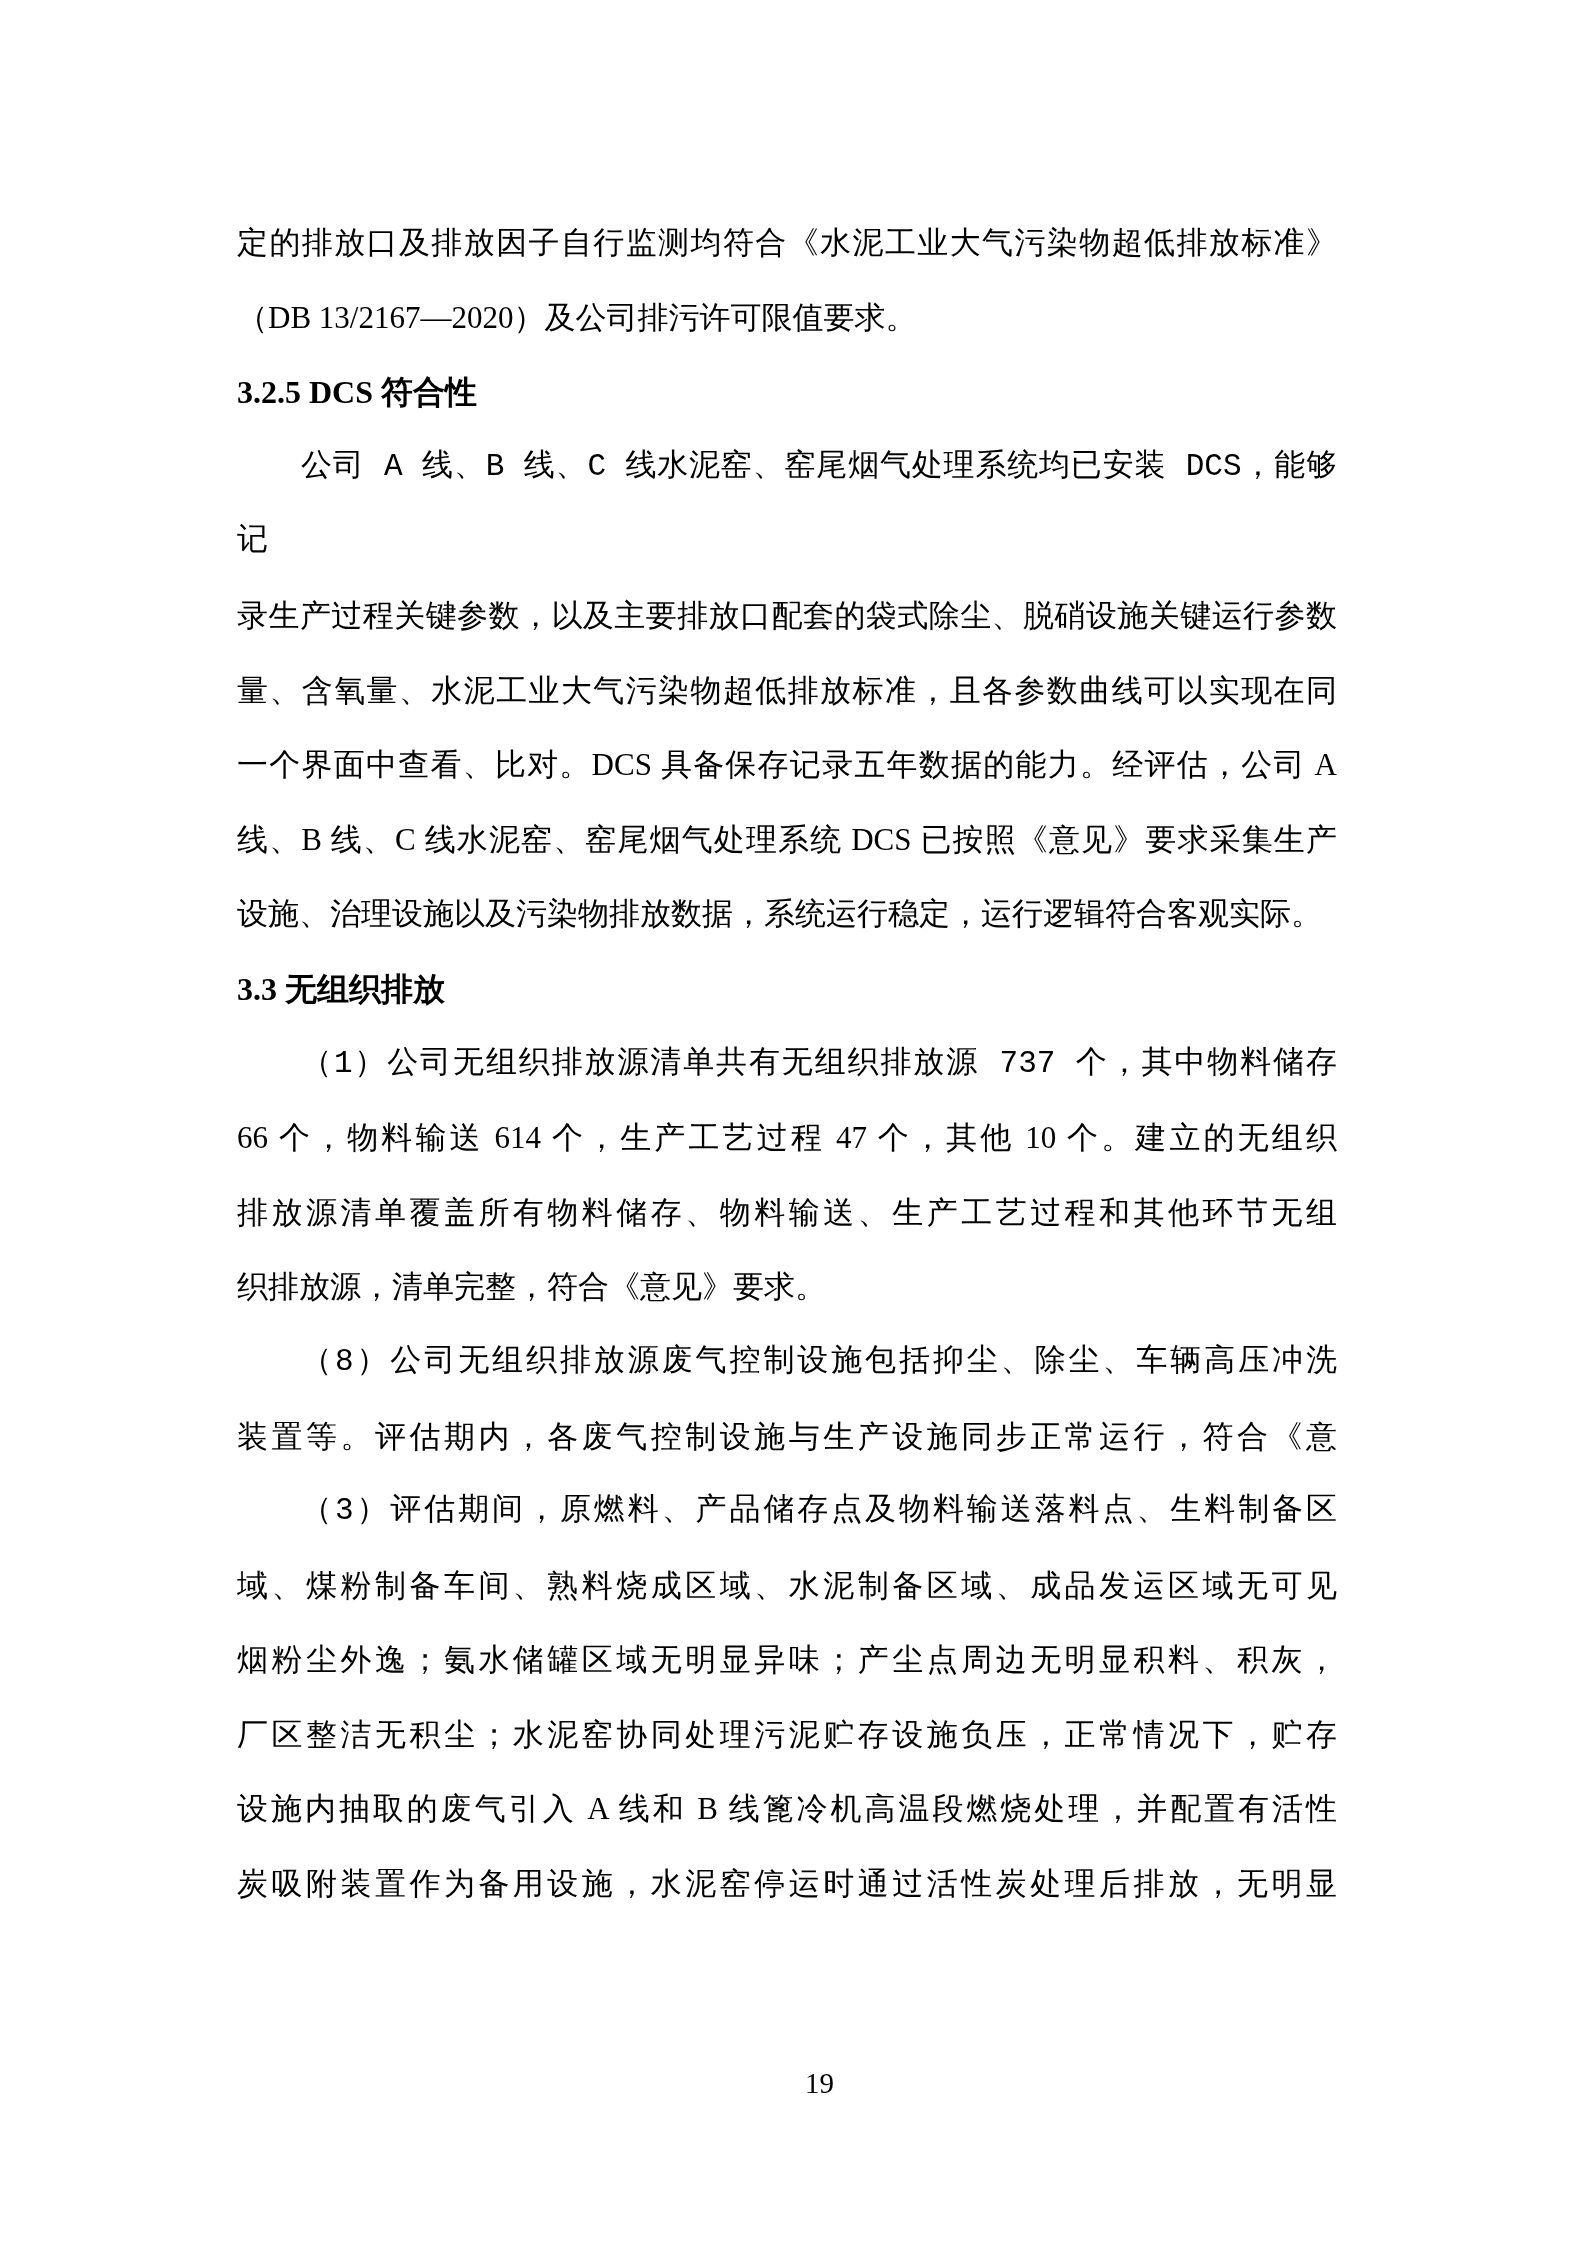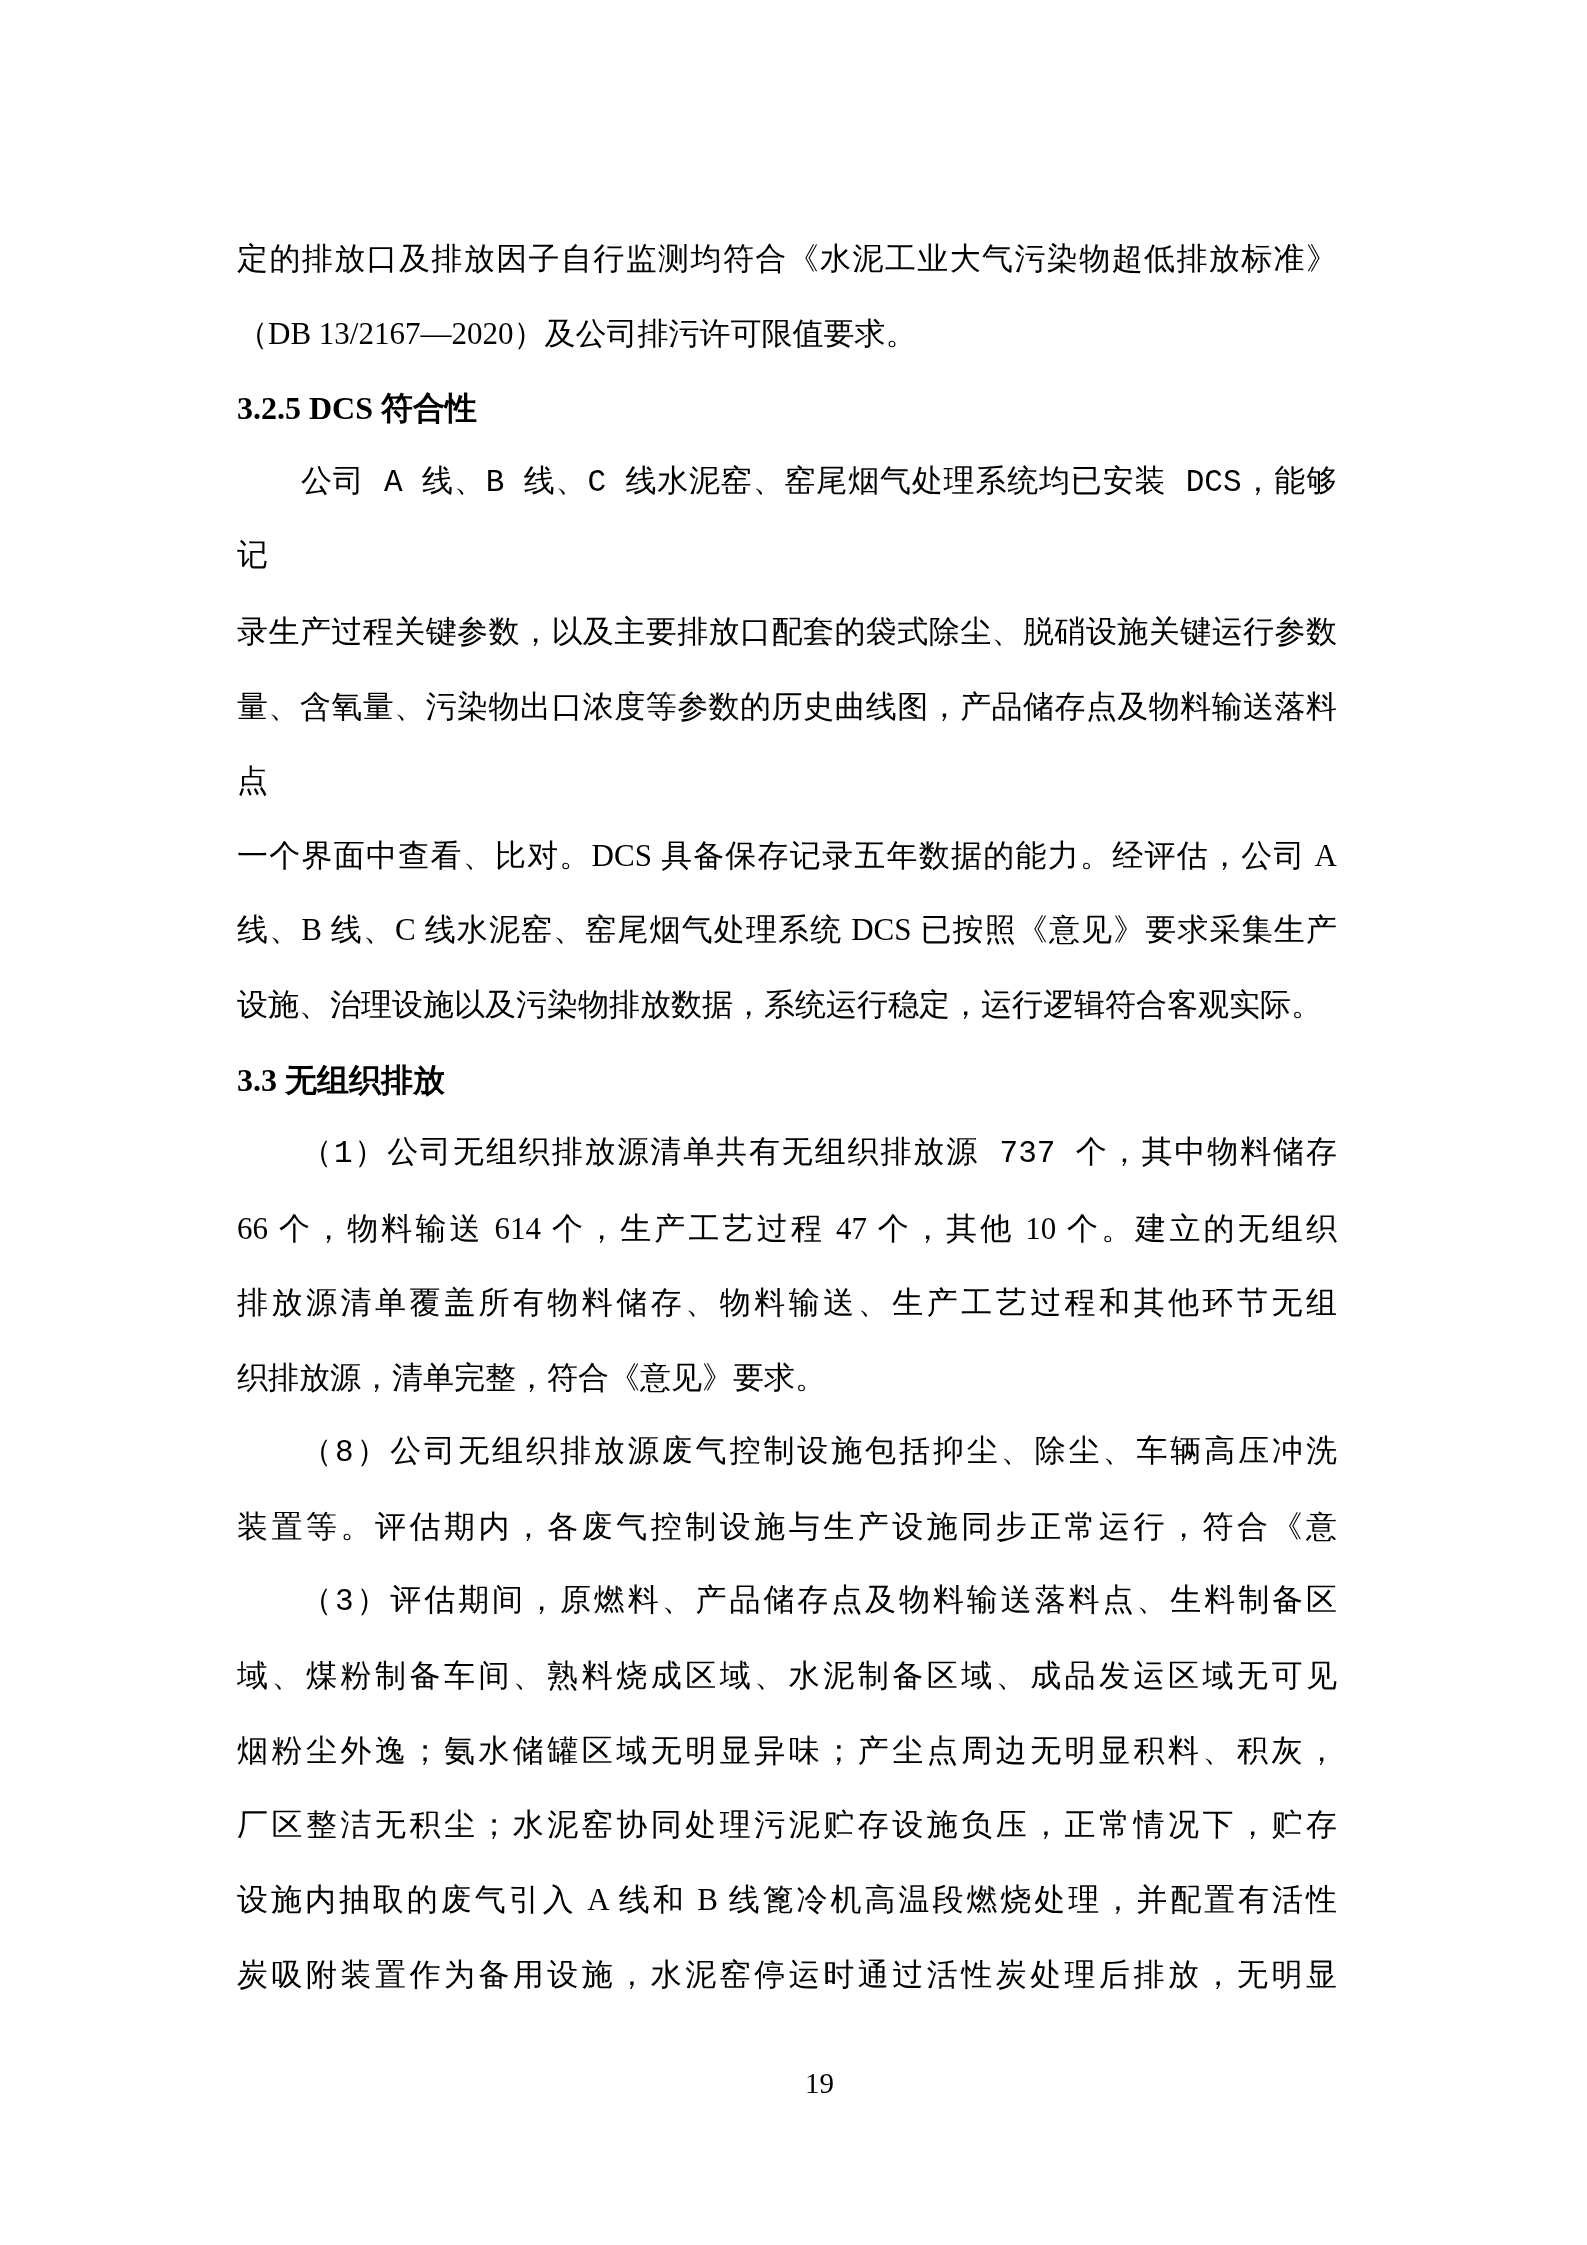--- a/index.html
+++ b/index.html
@@ -9,21 +9,21 @@
     height: 2245px;
     background: #ffffff;
     margin: 0 auto;
     overflow: hidden;
     font-family: "Liberation Serif", "DejaVu Serif", serif;
     color: #000000;
   }
   .content {
     position: absolute;
     left: 237px;
-    top: 222px;
+    top: 206px;
     width: 1100px;
   }
   .line {
     font-size: 31px;
     line-height: 74.6px;
     white-space: normal;
     text-align: justify;
     text-justify: inter-character;
     color: #000;
   }
@@ -50,21 +50,21 @@
 </head>
 <body>
 
 <div class="page">
   <div class="content" id="content">
       <div class="line fill">定的排放口及排放因子自行监测均符合《水泥工业大气污染物超低排放标准》</div>
       <div class="line last">（DB 13/2167—2020）及公司排污许可限值要求。</div>
       <div class="line heading">3.2.5 DCS 符合性</div>
       <div class="line fill indent">公司 A 线、B 线、C 线水泥窑、窑尾烟气处理系统均已安装 DCS，能够记</div>
       <div class="line fill">录生产过程关键参数，以及主要排放口配套的袋式除尘、脱硝设施关键运行参数</div>
-      <div class="line fill">量、含氧量、污染物出口浓度等参数的历史曲线图，产品储存点及物料输送落料点</div>
+      <div class="line fill">量、含氧量、水泥工业大气污染物超低排放标准，且各参数曲线可以实现在同</div>
       <div class="line fill">一个界面中查看、比对。DCS 具备保存记录五年数据的能力。经评估，公司 A</div>
       <div class="line fill">线、B 线、C 线水泥窑、窑尾烟气处理系统 DCS 已按照《意见》要求采集生产</div>
       <div class="line last">设施、治理设施以及污染物排放数据，系统运行稳定，运行逻辑符合客观实际。</div>
       <div class="line heading">3.3 无组织排放</div>
       <div class="line fill indent">（1）公司无组织排放源清单共有无组织排放源 737 个，其中物料储存</div>
       <div class="line fill">66 个，物料输送 614 个，生产工艺过程 47 个，其他 10 个。建立的无组织</div>
       <div class="line fill">排放源清单覆盖所有物料储存、物料输送、生产工艺过程和其他环节无组</div>
       <div class="line last">织排放源，清单完整，符合《意见》要求。</div>
       <div class="line fill indent">（8）公司无组织排放源废气控制设施包括抑尘、除尘、车辆高压冲洗</div>
       <div class="line fill">装置等。评估期内，各废气控制设施与生产设施同步正常运行，符合《意</div>

